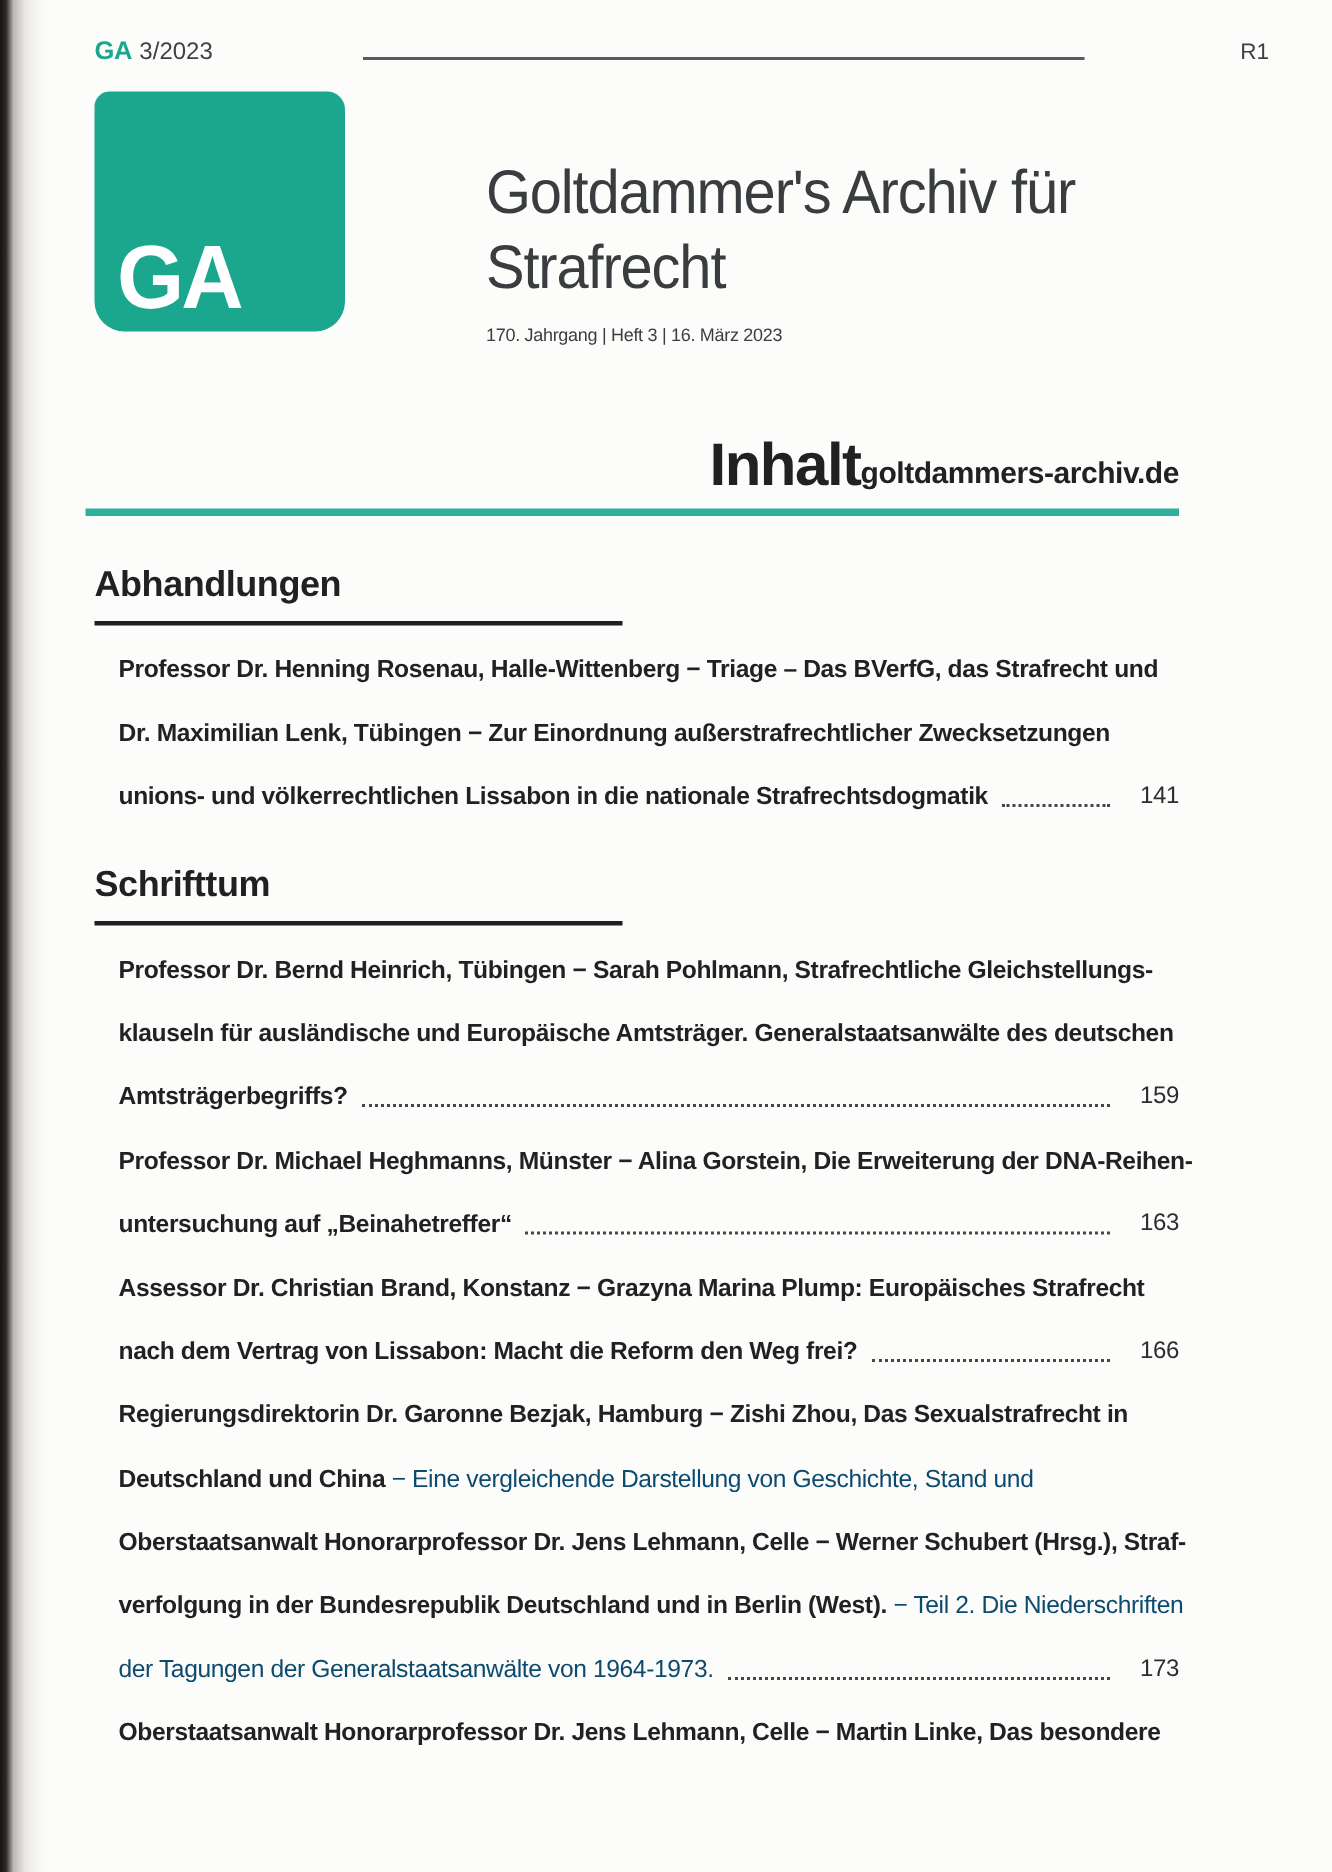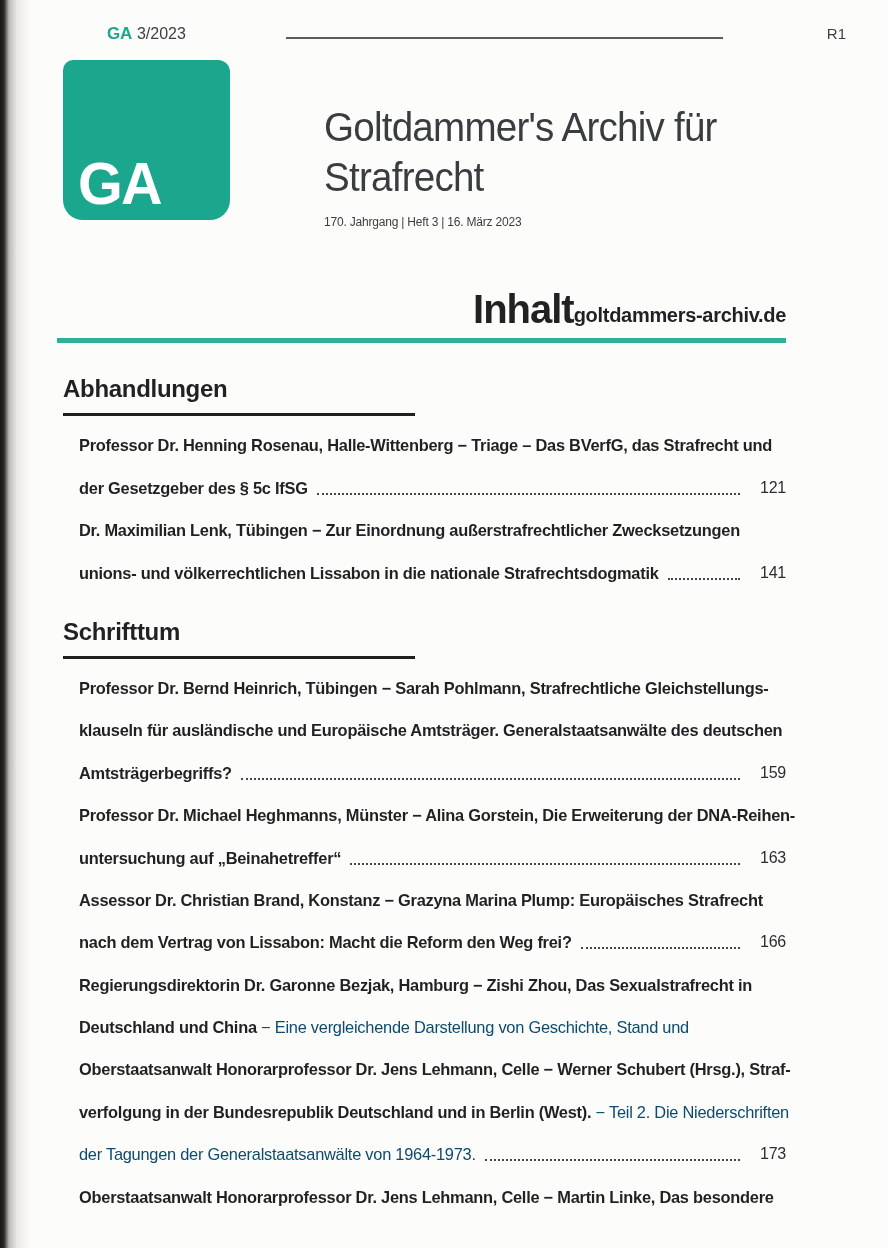--- a/index.html
+++ b/index.html
@@ -15,21 +15,21 @@
   
   .page::before{
     content:"";position:absolute;left:0;top:0;bottom:0;width:30px;z-index:6;
     background:linear-gradient(to right,
       #151515 0px,#2b2927 4px,rgba(80,76,72,.38) 9px,
       rgba(120,114,108,.14) 17px,rgba(0,0,0,0) 30px);
     pointer-events:none;
   }
 
   
-  .topbar{display:flex;align-items:flex-end;padding:24px 42px 0 63px;margin-left:44px;}
+  .topbar{display:flex;align-items:flex-end;padding:24px 42px 0 63px;}
   .brand{font-size:17px;line-height:20px;white-space:nowrap;}
   .brand .ga{font-weight:700;color:var(--teal);letter-spacing:-.3px;}
   .brand .issue{font-weight:400;color:#3e4143;margin-left:5px;font-size:16px;}
   .head-rule{flex:1;border-bottom:2px solid #595c5e;margin:0 104px 5px 100px;}
   .pageref{font-size:15px;color:#3e4143;line-height:20px;}
 
   
   .masthead{display:flex;padding:16px 102px 0 63px;}
   .logo{
     width:167px;height:160px;flex:0 0 auto;
@@ -105,26 +105,20 @@
 
     <div class="sec-heading">Abhandlungen</div>
     <div class="sec-underline"></div>
     <div class="entries">
 
       <div class="entry">
         <p class="tl">
             <span class="b">Professor Dr. Henning Rosenau, Halle-Wittenberg − Triage – Das BVerfG, das Strafrecht und</span>
             <span class="r"></span>
           </p>
-        <p class="tl last">
-            <span class="b">der Gesetzgeber des § 5c IfSG</span>
-            <span class="r"></span>
-            <span class="leader"></span>
-            <span class="pg">121</span>
-          </p>
       </div>
 
       <div class="entry">
         <p class="tl">
             <span class="b">Dr. Maximilian Lenk, Tübingen − Zur Einordnung außerstrafrechtlicher Zwecksetzungen</span>
             <span class="r"></span>
           </p>
         <p class="tl last">
             <span class="b">unions- und völkerrechtlichen Lissabon in die nationale Strafrechtsdogmatik</span>
             <span class="r"></span>

